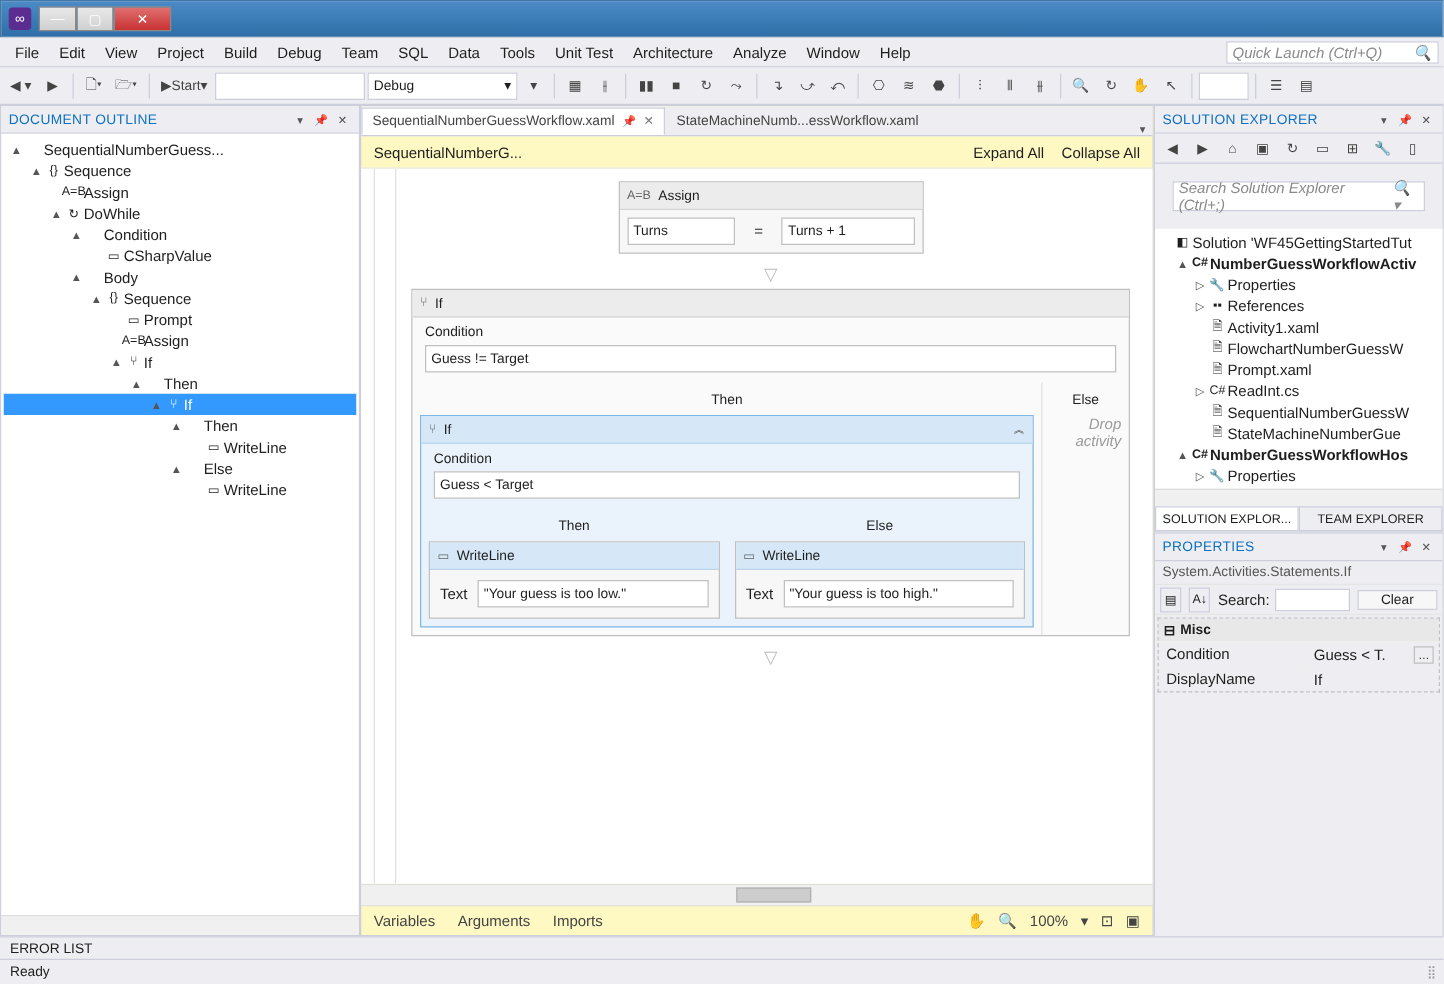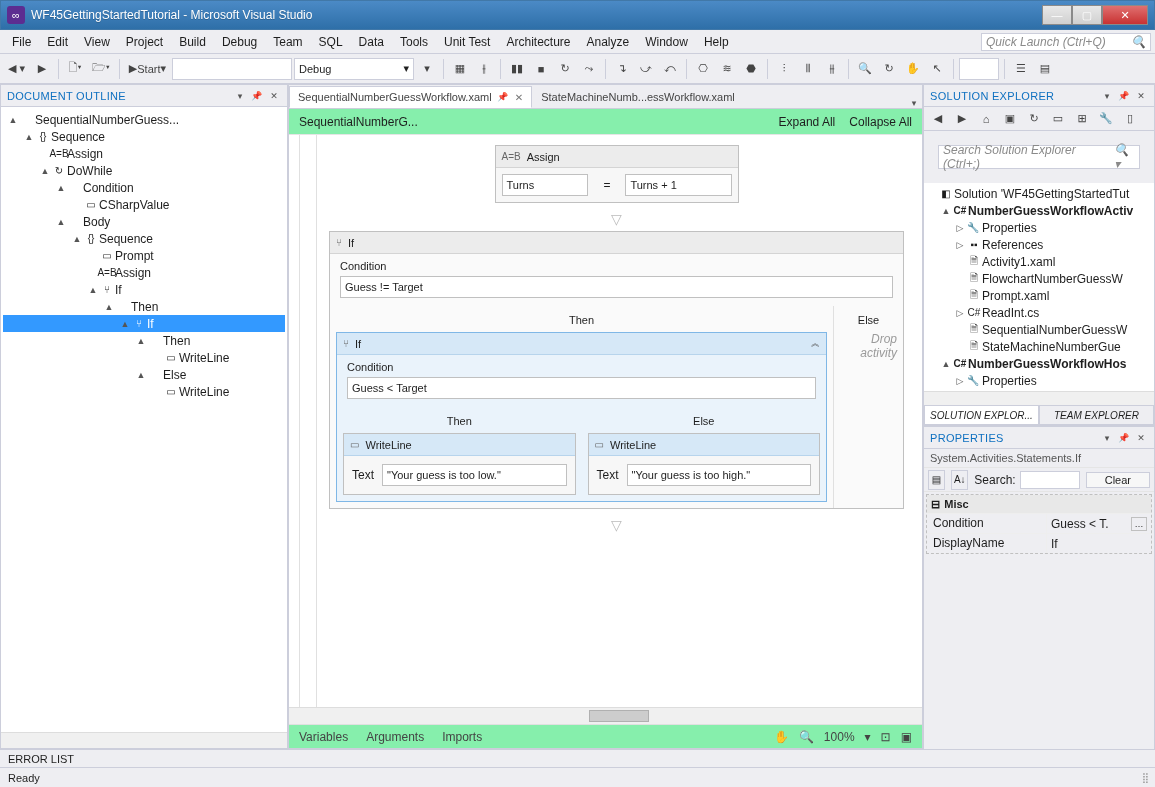--- a/index.html
+++ b/index.html
@@ -23,21 +23,21 @@
 .panel-header.blue { color:#0e70c0; }
 .panel-header .ph-title { flex:1; letter-spacing:0.3px; }
 .panel-header .ph-btn { width:14px; height:14px; margin-left:3px; font-size:9px; display:flex; align-items:center; justify-content:center; color:#555; }
 .doc-outline { width:288px; }
 .tree { flex:1; background:#fff; overflow:auto; padding:4px 2px 20px 2px; }
 .tree-row { display:flex; align-items:center; height:17px; padding-left:4px; white-space:nowrap; }
 .tree-row .exp { width:12px; text-align:center; color:#555; font-size:9px; }
 .tree-row .ico { width:16px; font-size:10px; display:inline-flex; align-items:center; justify-content:center; }
 .tree-row.selected { background:#3399ff; color:#fff; }
 .tree-scroll { height:16px; background:#f0f0f0; border-top:1px solid #ddd; }
-.center { flex:1; display:flex; flex-direction:column; background:#86efac; border:1px solid #cccedb; }
+.center { flex:1; display:flex; flex-direction:column; background:#fef9c3; border:1px solid #cccedb; }
 .tabs { height:24px; background:#eeeef2; display:flex; align-items:flex-end; border-bottom:1px solid #cccedb; }
 .tab { height:22px; padding:0 8px; display:flex; align-items:center; background:#eeeef2; border:1px solid transparent; font-size:11px; color:#444; gap:6px; }
 .tab.active { background:#fff; border:1px solid #cccedb; border-bottom-color:#fff; }
 .tab .pin { font-size:9px; color:#777; }
 .tab .x { font-size:10px; color:#777; }
 .tabs .filler{flex:1}
 .tabs .dd{width:16px;text-align:center;font-size:9px;color:#555;}
 .crumb { height:26px; display:flex; align-items:center; padding:0 10px; border-bottom:1px solid #e5e5e5; }
 .crumb .bc{font-size:12px;}
 .crumb .actions{margin-left:auto; display:flex; gap:14px; font-size:12px;}
@@ -69,21 +69,21 @@
 .right { width:232px; display:flex; flex-direction:column; }
 .se-toolbar{ height:24px; background:#eeeef2; display:flex; align-items:center; padding:0 4px; gap:4px; border-bottom:1px solid #cccedb;}
 .se-toolbar .sbtn{width:20px;height:20px;display:flex;align-items:center;justify-content:center;font-size:11px;color:#444;}
 .se-search{ height:24px; border:1px solid #cccedb; margin:14px; background:#fff; display:flex; align-items:center; padding:0 4px; color:#8a8a8a; font-style:italic; justify-content:space-between;}
 .se-tree{ flex:1; background:#fff; overflow:auto; padding:2px 0;}
 .se-row{ display:flex; align-items:center; height:17px; white-space:nowrap; padding-left:2px;}
 .se-row .exp{width:12px; font-size:9px; text-align:center; color:#555;}
 .se-row .ico{width:16px; font-size:10px; text-align:center;}
 .se-row.bold{font-weight:600;}
 .se-hscroll{height:14px; background:#f0f0f0; border-top:1px solid #ddd;}
-.se-btabs{height:20px; display:flex;font-style:italic;}
+.se-btabs{height:20px; display:flex;}
 .se-btab{flex:1; border:1px solid #cccedb; background:#eeeef2; font-size:10px; display:flex; align-items:center; justify-content:center;}
 .se-btab.active{background:#fff;}
 .props{ border-top:1px solid #cccedb; display:flex; flex-direction:column; flex-shrink:0;}
 .props .ptype{ padding:3px 6px; font-size:11px; color:#555; border-bottom:1px solid #e5e5e5;}
 .props .ptool{ height:24px; display:flex; align-items:center; padding:0 4px; gap:6px; border-bottom:1px solid #e5e5e5;}
 .props .ptool .pbtn{width:20px;height:20px; border:1px solid #cccedb; display:flex;align-items:center;justify-content:center;font-size:10px;}
 .props .ptool .srch{display:flex;align-items:center;gap:4px;}
 .props .ptool input{width:60px; height:18px; border:1px solid #cccedb;}
 .props .ptool .clear{border:1px solid #cccedb; padding:1px 18px; font-size:11px; background:#f7f7f7;}
 .props-grid{ border:1px dashed #c0c0c0; margin:2px;}
@@ -95,21 +95,20 @@
 .props-blank{height:200px;}
 .errbar{ height:18px; background:#eeeef2; border-top:1px solid #cccedb; padding:0 8px; display:flex; align-items:center; font-size:11px;}
 .status{ height:20px; background:#eeeef2; border-top:1px solid #cccedb; padding:0 8px; display:flex; align-items:center; font-size:11px; justify-content:space-between;}
 .grip{font-size:10px;color:#999; letter-spacing:-2px;}
 </style>
 </head>
 <body>
 
 <div class="titlebar">
   <div class="logo">∞</div>
-  <div class="title">WF45GettingStartedTutorial - Microsoft Visual Studio</div>
   <div class="winbtns">
     <div class="winbtn">—</div>
     <div class="winbtn">▢</div>
     <div class="winbtn close">✕</div>
   </div>
 </div>
 
 <div class="menubar">
   <span class="menu">File</span>
   <span class="menu">Edit</span>

